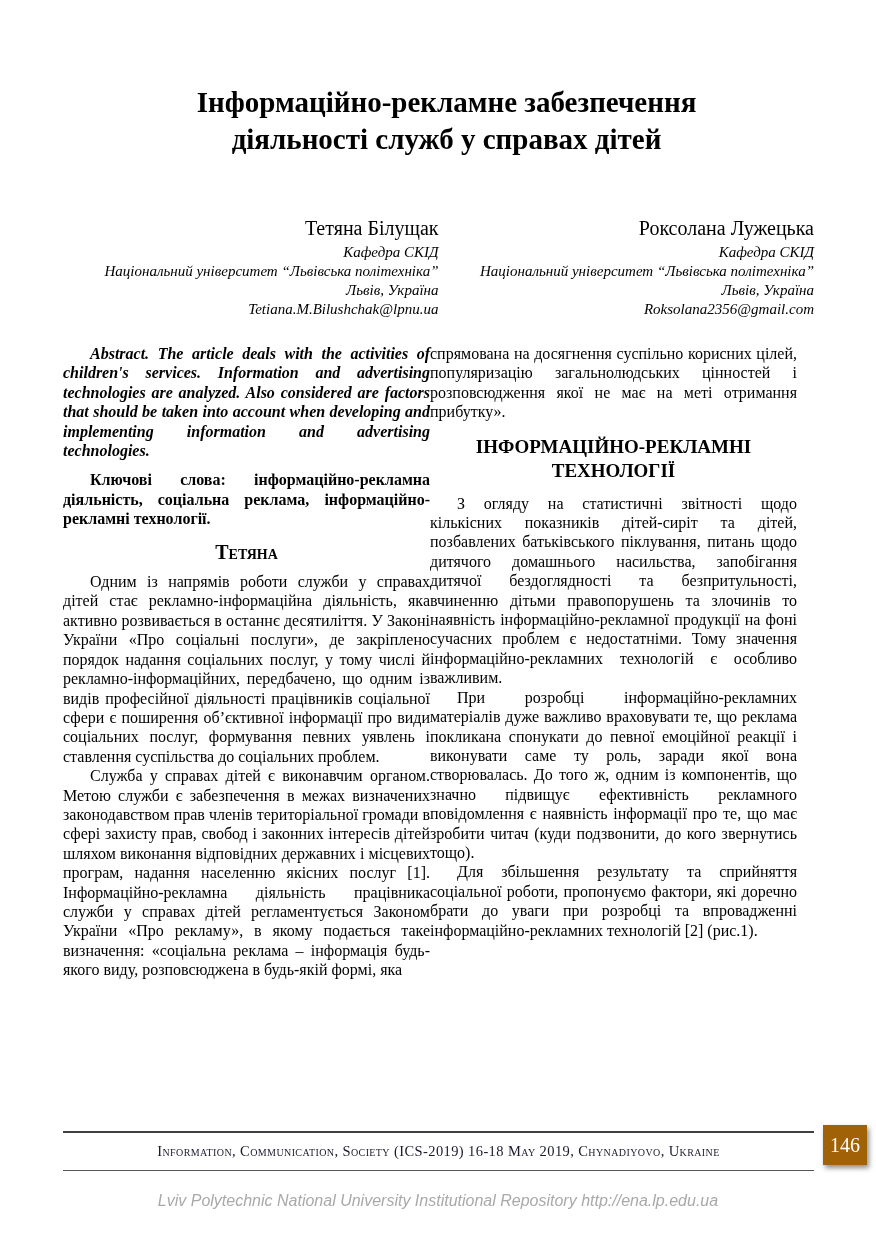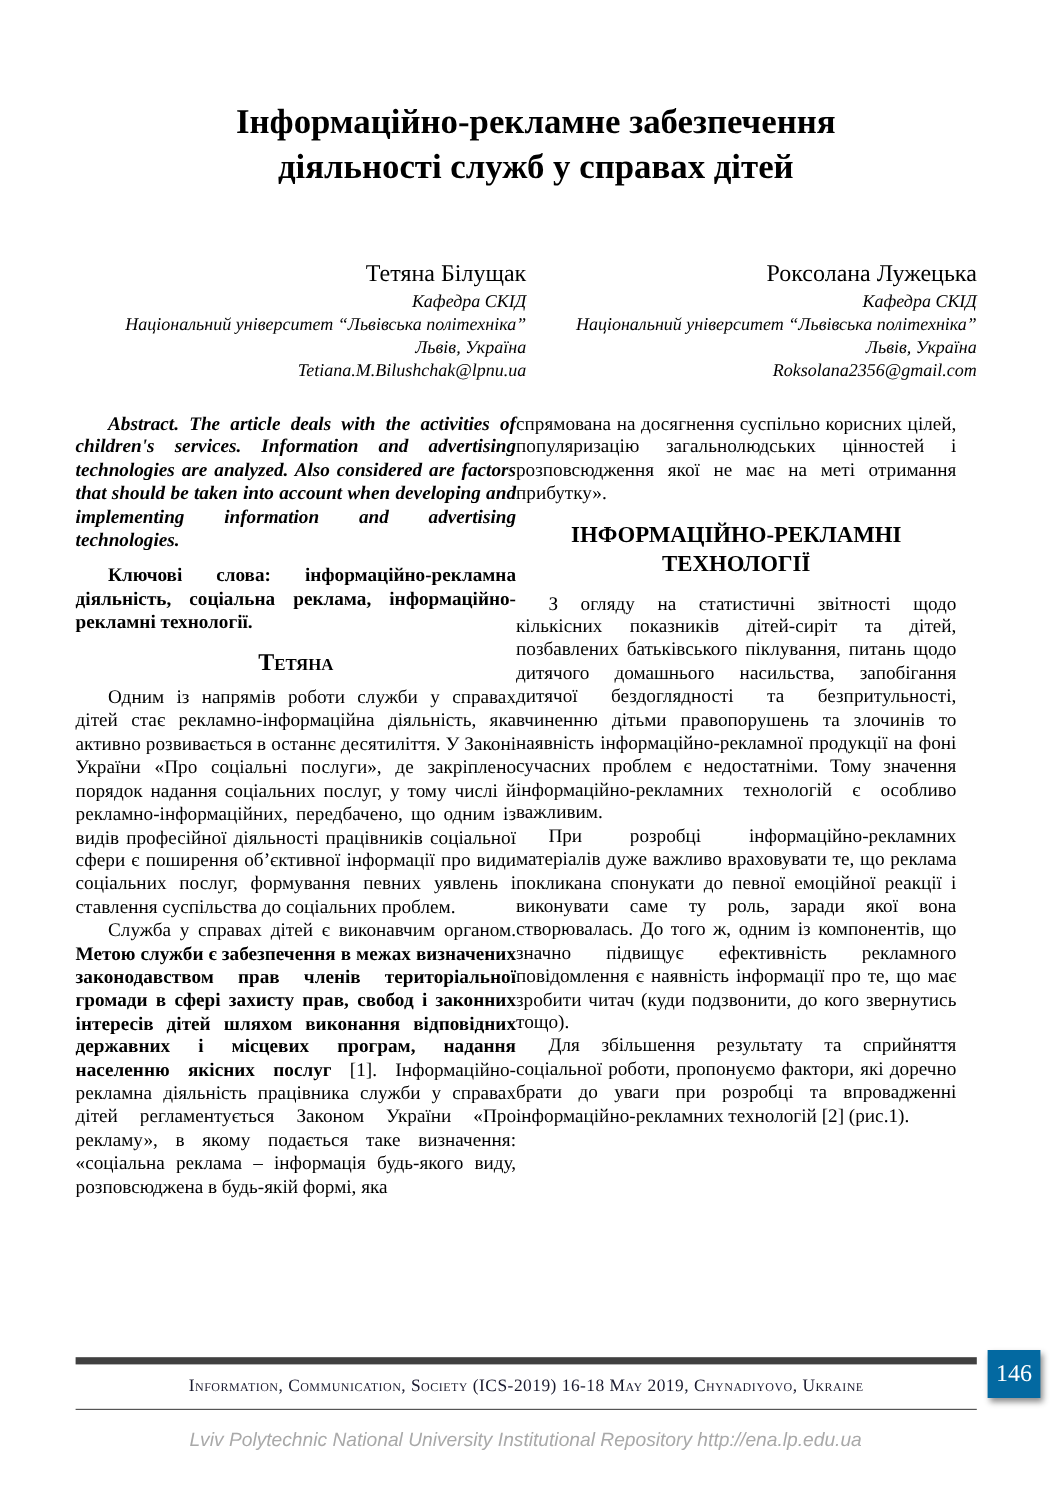--- a/index.html
+++ b/index.html
@@ -39,37 +39,37 @@
     text-align:center; text-indent:0;
     font-size:20px; font-weight:bold;
     margin:14px 0 10px;
   }
   .caps-heading {
     text-align:center; text-indent:0;
     font-size:19px; font-weight:bold; line-height:24px;
     margin:13px 8px 11px;
   }
   .no-indent { text-indent:0 !important; }
-  .bold-seg { font-weight:bold; }
+  .bold-seg { font-weight:normal; }
 
   .footer-rule {
     position:absolute; left:63px; width:751px; top:1131px;
-    border-top:6px solid #404040; border-bottom:1px solid #555555;
+    border-top:2px solid #404040; border-bottom:1px solid #555555;
     padding:9px 0 10px;
     text-align:center;
   }
   .conf-line {
     font-variant:small-caps;
     font-size:14.5px; letter-spacing:0.4px;
     color:#1a1a2e;
   }
   .page-badge {
     position:absolute; left:823px; top:1125px;
     width:44px; height:40px;
-    background:#0369a1; color:#ffffff;
+    background:#a16207; color:#ffffff;
     display:flex; align-items:center; justify-content:center;
     font-size:20px;
     box-shadow:2px 3px 5px rgba(0,0,0,0.45);
   }
   .repo-line {
     position:absolute; top:1192px; left:0; right:0;
     text-align:center;
     font-family:"Liberation Sans", sans-serif;
     font-size:16px; color:#a9a9a9;font-style:italic;
   }

